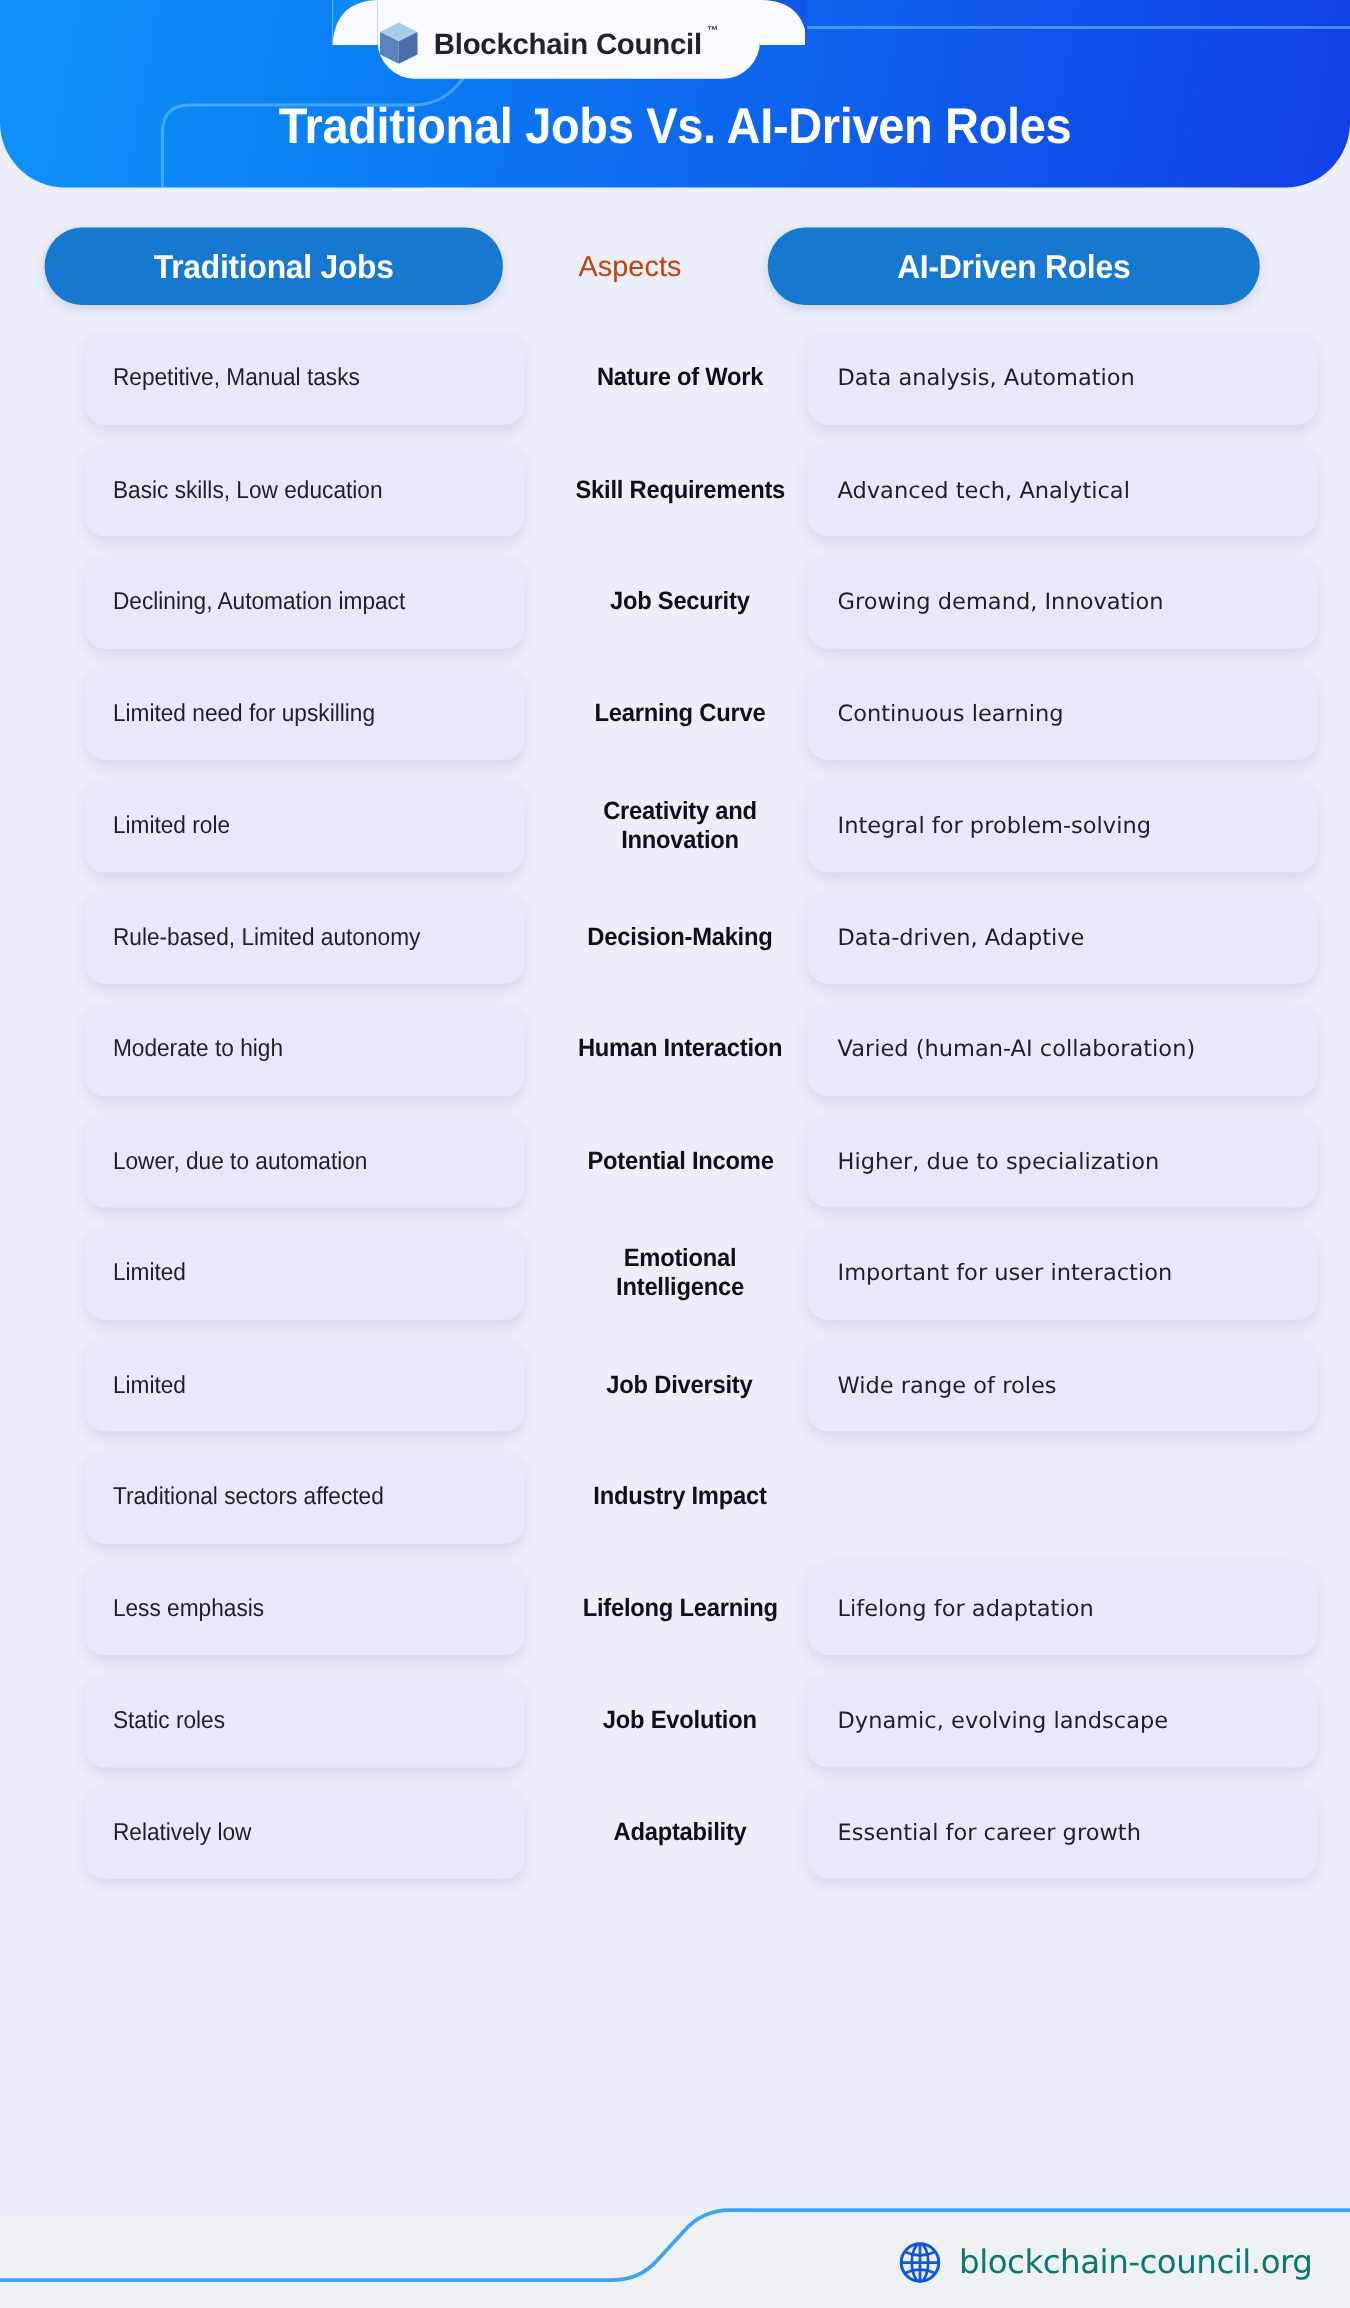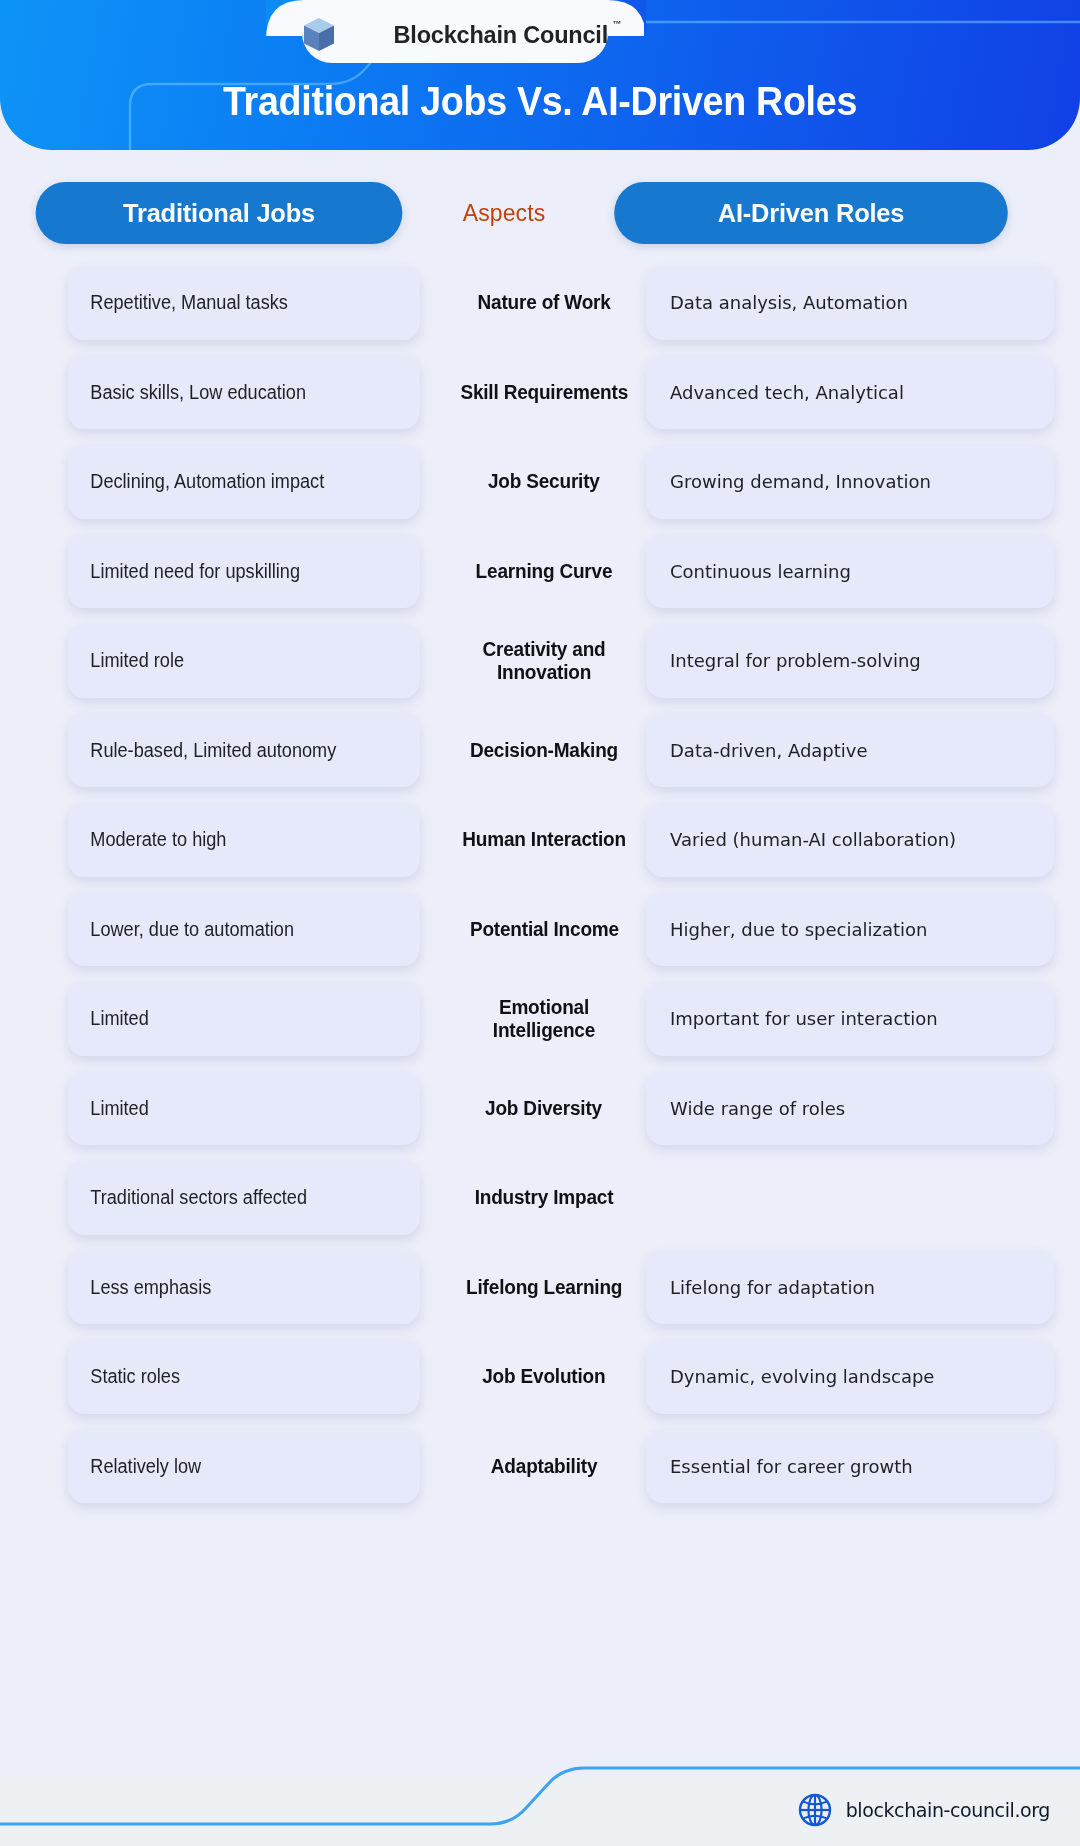--- a/index.html
+++ b/index.html
@@ -34,21 +34,21 @@
   .notch-wing { position:absolute; top:0px; width:36px; height:36px; background:#f8fafd; z-index:3; }
   .notch-wing.l { left:266px; }
   .notch-wing.r { left:608px; }
   .notch-wing::after{
     content:""; position:absolute; inset:0;
     border-top-left-radius:0; background:transparent;
   }
   .notch-cut { position:absolute; top:0; width:38px; height:40px; z-index:4; }
   .logo-row {
     position:absolute; left:302px; top:8px; width:306px; height:54px;
-    display:flex; align-items:center; justify-content:space-between; gap:11px; z-index:6;
+    display:flex; align-items:center; justify-content:flex-start; gap:11px; z-index:6;
   }
   .logo-cube { width:34px; height:36px; flex:0 0 auto; }
   .logo-text {
     position:relative; color:#222227; font-size:23.5px; font-weight:600;
     letter-spacing:-0.2px; font-family:"Liberation Sans", sans-serif;
   }
   .logo-tm { position:absolute; top:-3px; right:-13px; font-size:9px; font-weight:600; color:#35353a; }
 
   
   .table { position:absolute; left:0; top:150px; width:1080px; }
@@ -96,21 +96,21 @@
   
   .footer { position:absolute; left:0; bottom:0; width:1080px; height:92px; }
   .footer-bg { position:absolute; left:0; bottom:0; width:1080px; height:70px; background:#eef1f4; }
   .footer-line { position:absolute; left:0; bottom:0; width:1080px; height:92px; }
   .footer-brand {
     position:absolute; right:30px; bottom:14px;
     display:flex; align-items:center; gap:13px; height:44px;
   }
   .globe { width:36px; height:36px; flex:0 0 auto; }
   .footer-url {
-    color:#0f172a; font-size:19px; font-weight:400; letter-spacing:-0.4px;
+    color:#0f766e; font-size:26px; font-weight:400; letter-spacing:-0.4px;
     font-family:"DejaVu Sans", sans-serif;
   }
 </style>
 </head>
 <body>
 
 <div class="page">
 
   <div class="header">
     <svg class="hdr-line" viewBox="0 0 1080 150" preserveAspectRatio="none">

